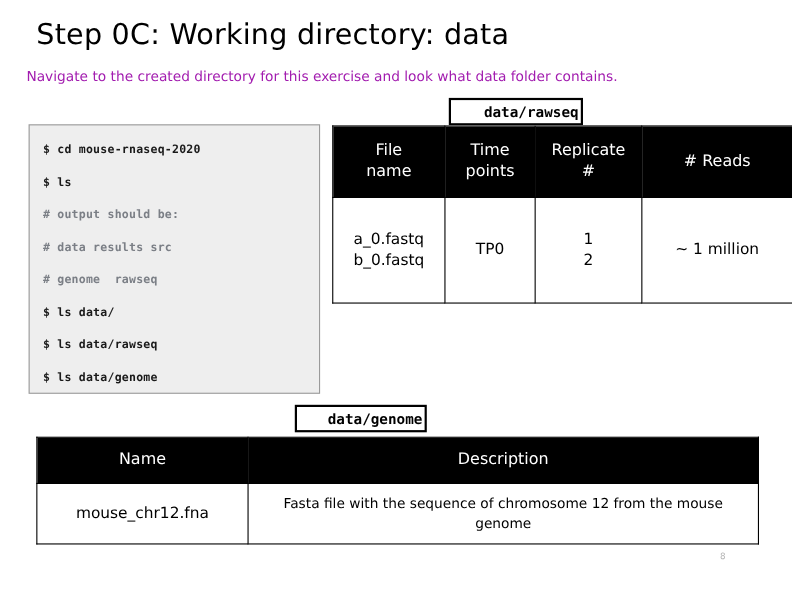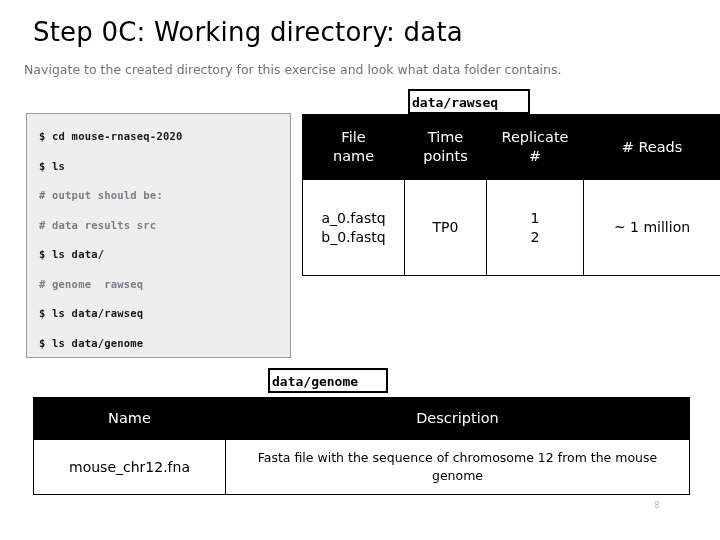--- a/index.html
+++ b/index.html
@@ -37,21 +37,21 @@
     color: #000;
     white-space: nowrap;
   }
   .slide-subtitle {
     position: absolute;
     left: 24px;
     top: 62px;
     width: 670px;
     font-size: 12.5px;
     line-height: 16px;
-    color: #737373;
+    color: #a21caf;
     white-space: nowrap;
   }
 
   
   .code-box {
     position: absolute;
     left: 26px;
     top: 113px;
     width: 265px;
     height: 245px;
@@ -74,21 +74,21 @@
   
   .caption-chip {
     position: absolute;
     background: #ffffff;
     border: 2px solid #000000;
     box-sizing: border-box;
     font-family: "DejaVu Sans Mono", monospace;
     font-size: 13px;
     line-height: 21px;
     font-weight: 700;
-    text-align: left;
+    text-align: right;
     color: #000;
     white-space: nowrap;
     padding: 1px 2px;
     z-index: 5;
   }
   #chip-rawseq {
     left: 408px;
     top: 89px;
     width: 122px;
     height: 25px;
@@ -184,22 +184,22 @@
 
   <div class="slide-title">Step 0C: Working directory: data</div>
 
   <div class="slide-subtitle">Navigate to the created directory for this exercise and look what data folder contains.</div>
 
   <div class="code-box">
     <div class="code-line cmd">$ cd mouse-rnaseq-2020</div>
     <div class="code-line cmd">$ ls</div>
     <div class="code-line comment"># output should be:</div>
     <div class="code-line comment"># data results src</div>
+    <div class="code-line comment"># genome  rawseq</div>
     <div class="code-line cmd">$ ls data/</div>
-    <div class="code-line comment"># genome  rawseq</div>
     <div class="code-line cmd">$ ls data/rawseq</div>
     <div class="code-line cmd">$ ls data/genome</div>
   </div>
 
   <div class="caption-chip" id="chip-rawseq">data/rawseq</div>
 
   <table class="slide-table" id="table-rawseq">
     <thead>
       <tr>
         <th style="width:95px">

